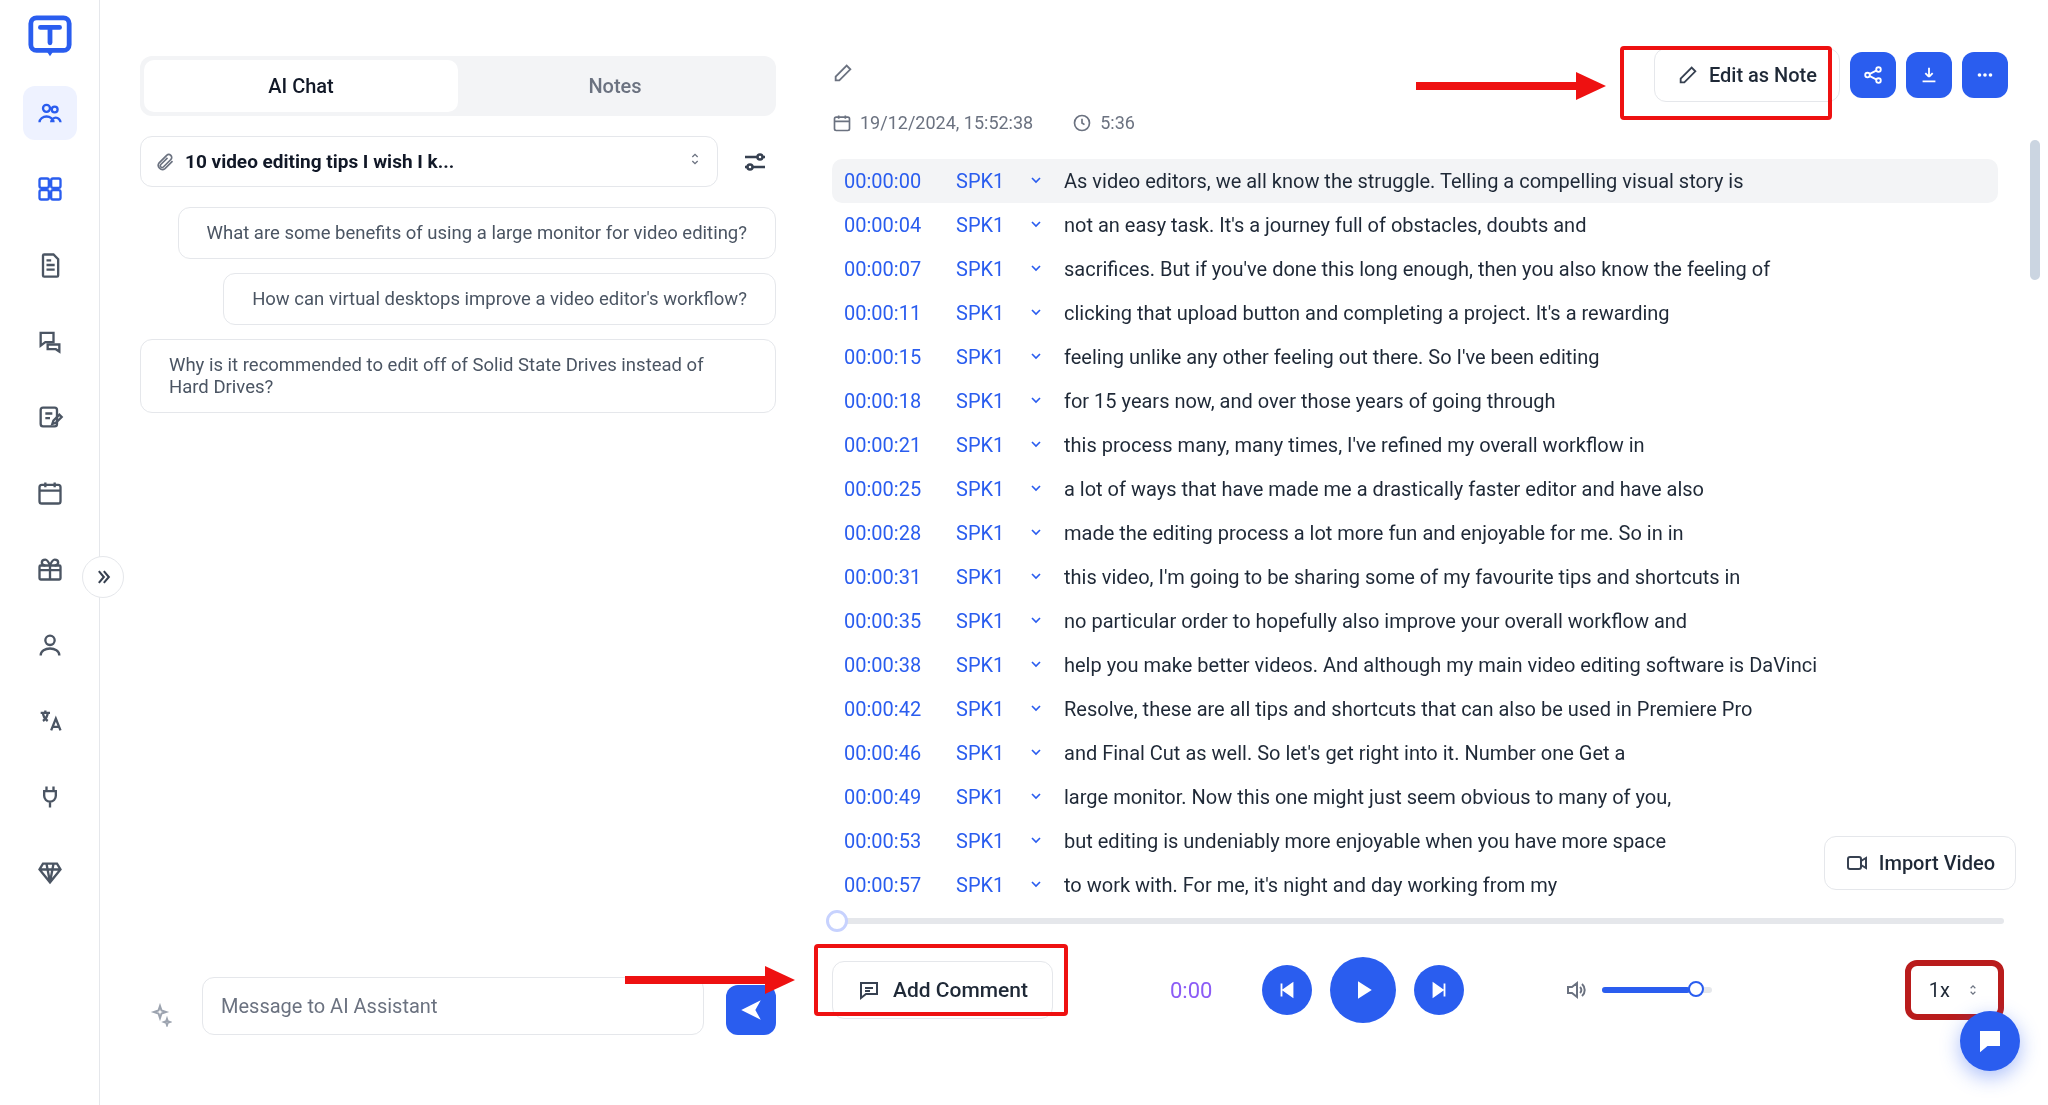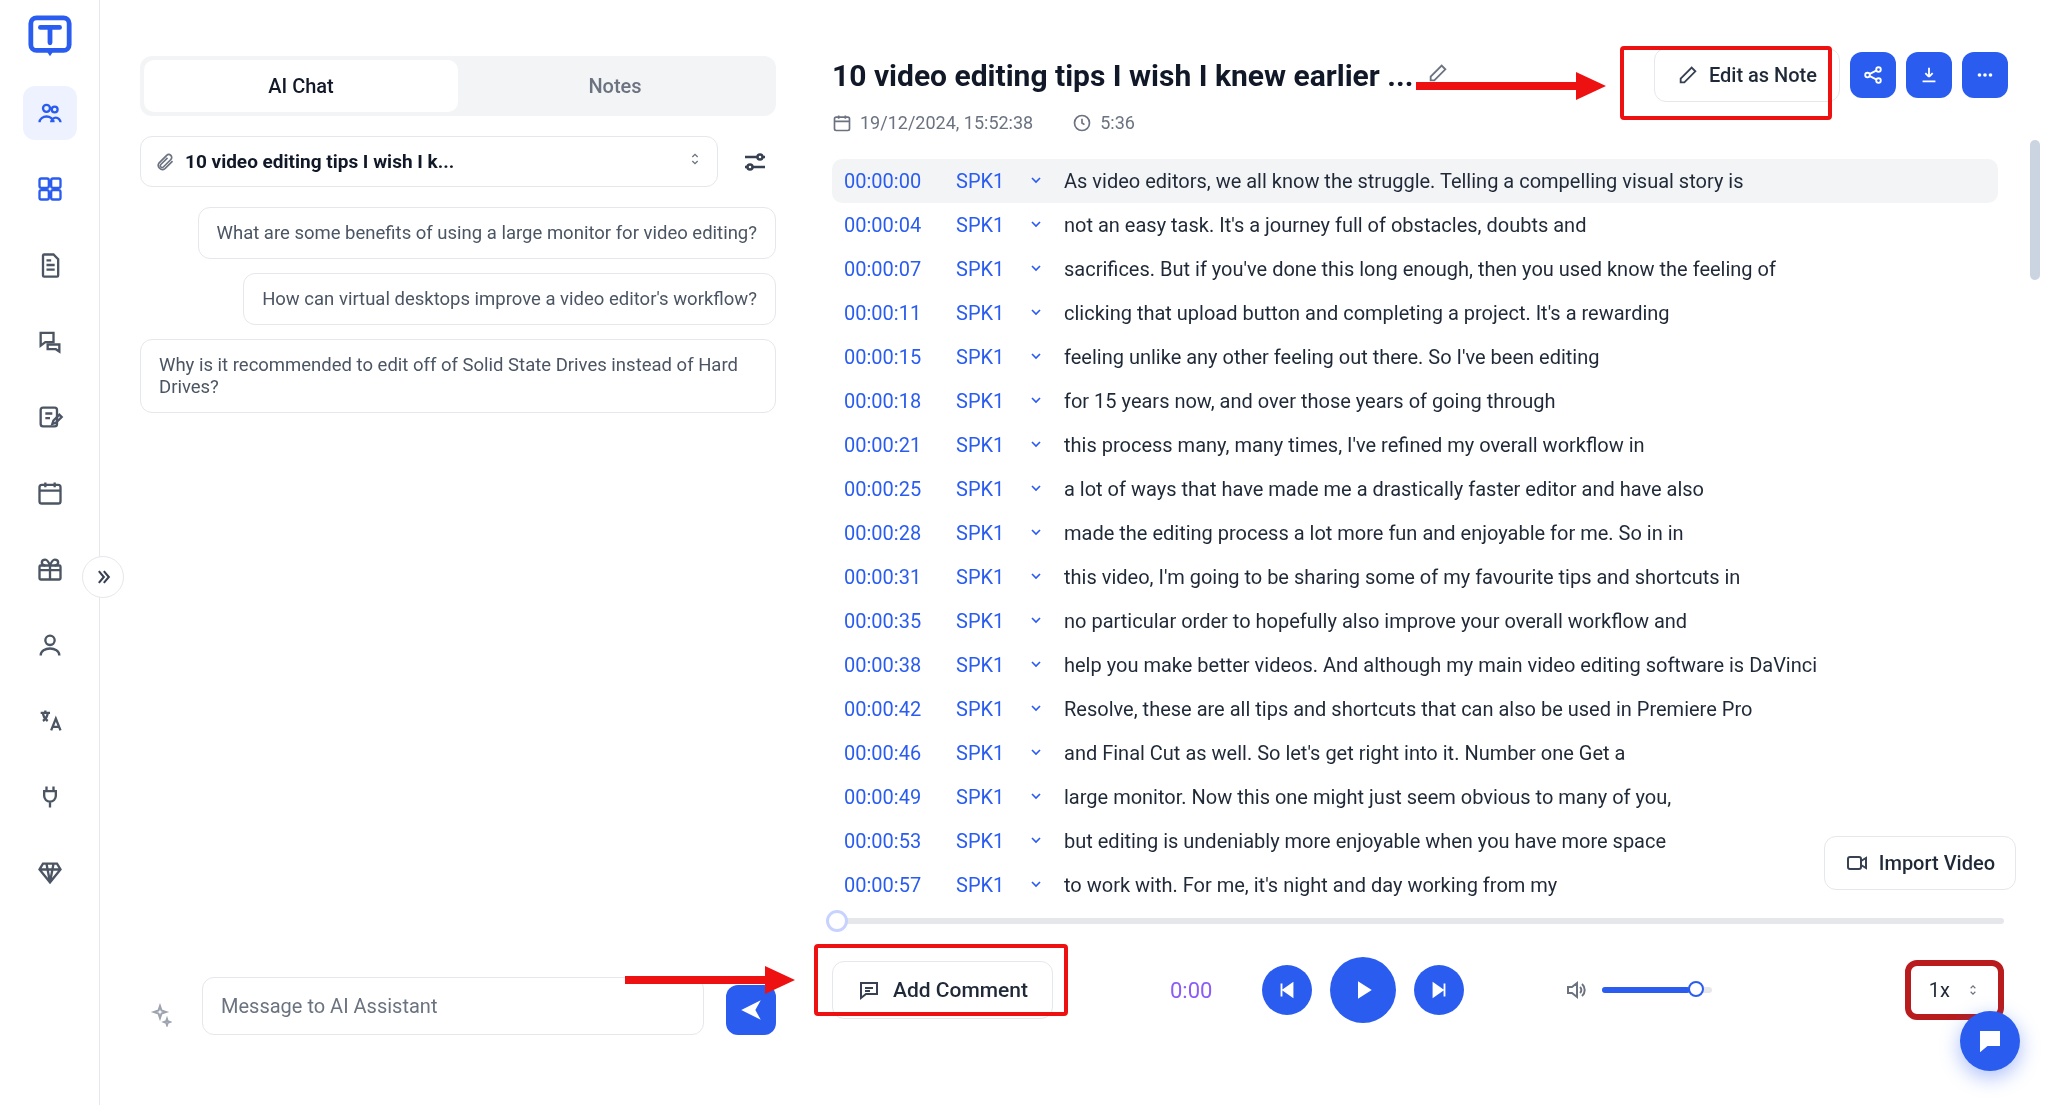--- a/index.html
+++ b/index.html
@@ -46,21 +46,21 @@
 .chat-header-row { display: flex; align-items: center; gap: 16px; margin-bottom: 20px; }
 .file-chip {
   flex: 1; display: flex; align-items: center; gap: 10px; border: 1px solid #e5e7eb;
   border-radius: 12px; padding: 12px 14px; font-size: 19px; color: #111827; font-weight: bold;
 }
 .file-chip .chev { margin-left: auto; color: #6b7280; }
 .settings-btn { width: 42px; height: 42px; display:flex; align-items:center; justify-content:center; cursor:pointer; color:#374151; }
 
 .suggestions { display: flex; flex-direction: column; align-items: flex-end; gap: 14px; margin-top: 18px; }
 .sugg {
-  border: 1px solid #e5e7eb; border-radius: 12px; padding: 14px 18px;
+  border: 1px solid #e5e7eb; border-radius: 12px; padding: 14px 28px;
   font-size: 18.5px; color: #4b5563; max-width: 100%; text-align: left;
 }
 .sugg.wide { align-self: flex-start; }
 
 .chat-input-row {
   position: absolute; bottom: 70px; left: 0; width: 636px;
   display: flex; align-items: flex-end; gap: 22px;
 }
 .sparkle { width: 40px; height: 40px; display:flex; align-items:center; justify-content:center; color:#9ca3af; }
 .chat-input {
@@ -285,21 +285,20 @@
     <div class="send-btn">
         <svg width="26" height="26" viewBox="0 0 24 24" fill="currentColor">
           <path d="M3 12l18-9-5 9 5 9-18-9zm0 0h13"></path>
         </svg>
       </div>
   </div>
 </div>
 
 <div class="main">
   <div class="title-row">
-    <div class="title">10 video editing tips I wish I knew earlier ...</div>
     <span class="edit-title"><svg width="22" height="22" viewBox="0 0 24 24" fill="none" stroke="currentColor" stroke-width="2">
           <path d="M4 20h4L20 8l-4-4L4 16v4z"></path>
         </svg></span>
     <div class="title-actions">
       <div class="edit-note-btn">
         <svg width="22" height="22" viewBox="0 0 24 24" fill="none" stroke="#374151" stroke-width="2">
             <path d="M4 20h4L20 8l-4-4L4 16v4z"></path>
           </svg>
         <span>Edit as Note</span>
       </div>
@@ -358,21 +357,21 @@
             <path d="M6 9l6 6 6-6"></path>
           </svg></span>
         <span class="ttext">not an easy task. It's a journey full of obstacles, doubts and</span>
       </div>
       <div class="trow">
         <span class="ttime">00:00:07</span>
         <span class="tspk">SPK1</span>
         <span class="tchev"><svg width="16" height="16" viewBox="0 0 24 24" fill="none" stroke="currentColor" stroke-width="2.5">
             <path d="M6 9l6 6 6-6"></path>
           </svg></span>
-        <span class="ttext">sacrifices. But if you've done this long enough, then you used know the feeling of</span>
+        <span class="ttext">sacrifices. But if you've done this long enough, then you also know the feeling of</span>
       </div>
       <div class="trow">
         <span class="ttime">00:00:11</span>
         <span class="tspk">SPK1</span>
         <span class="tchev"><svg width="16" height="16" viewBox="0 0 24 24" fill="none" stroke="currentColor" stroke-width="2.5">
             <path d="M6 9l6 6 6-6"></path>
           </svg></span>
         <span class="ttext">clicking that upload button and completing a project. It's a rewarding</span>
       </div>
       <div class="trow">

